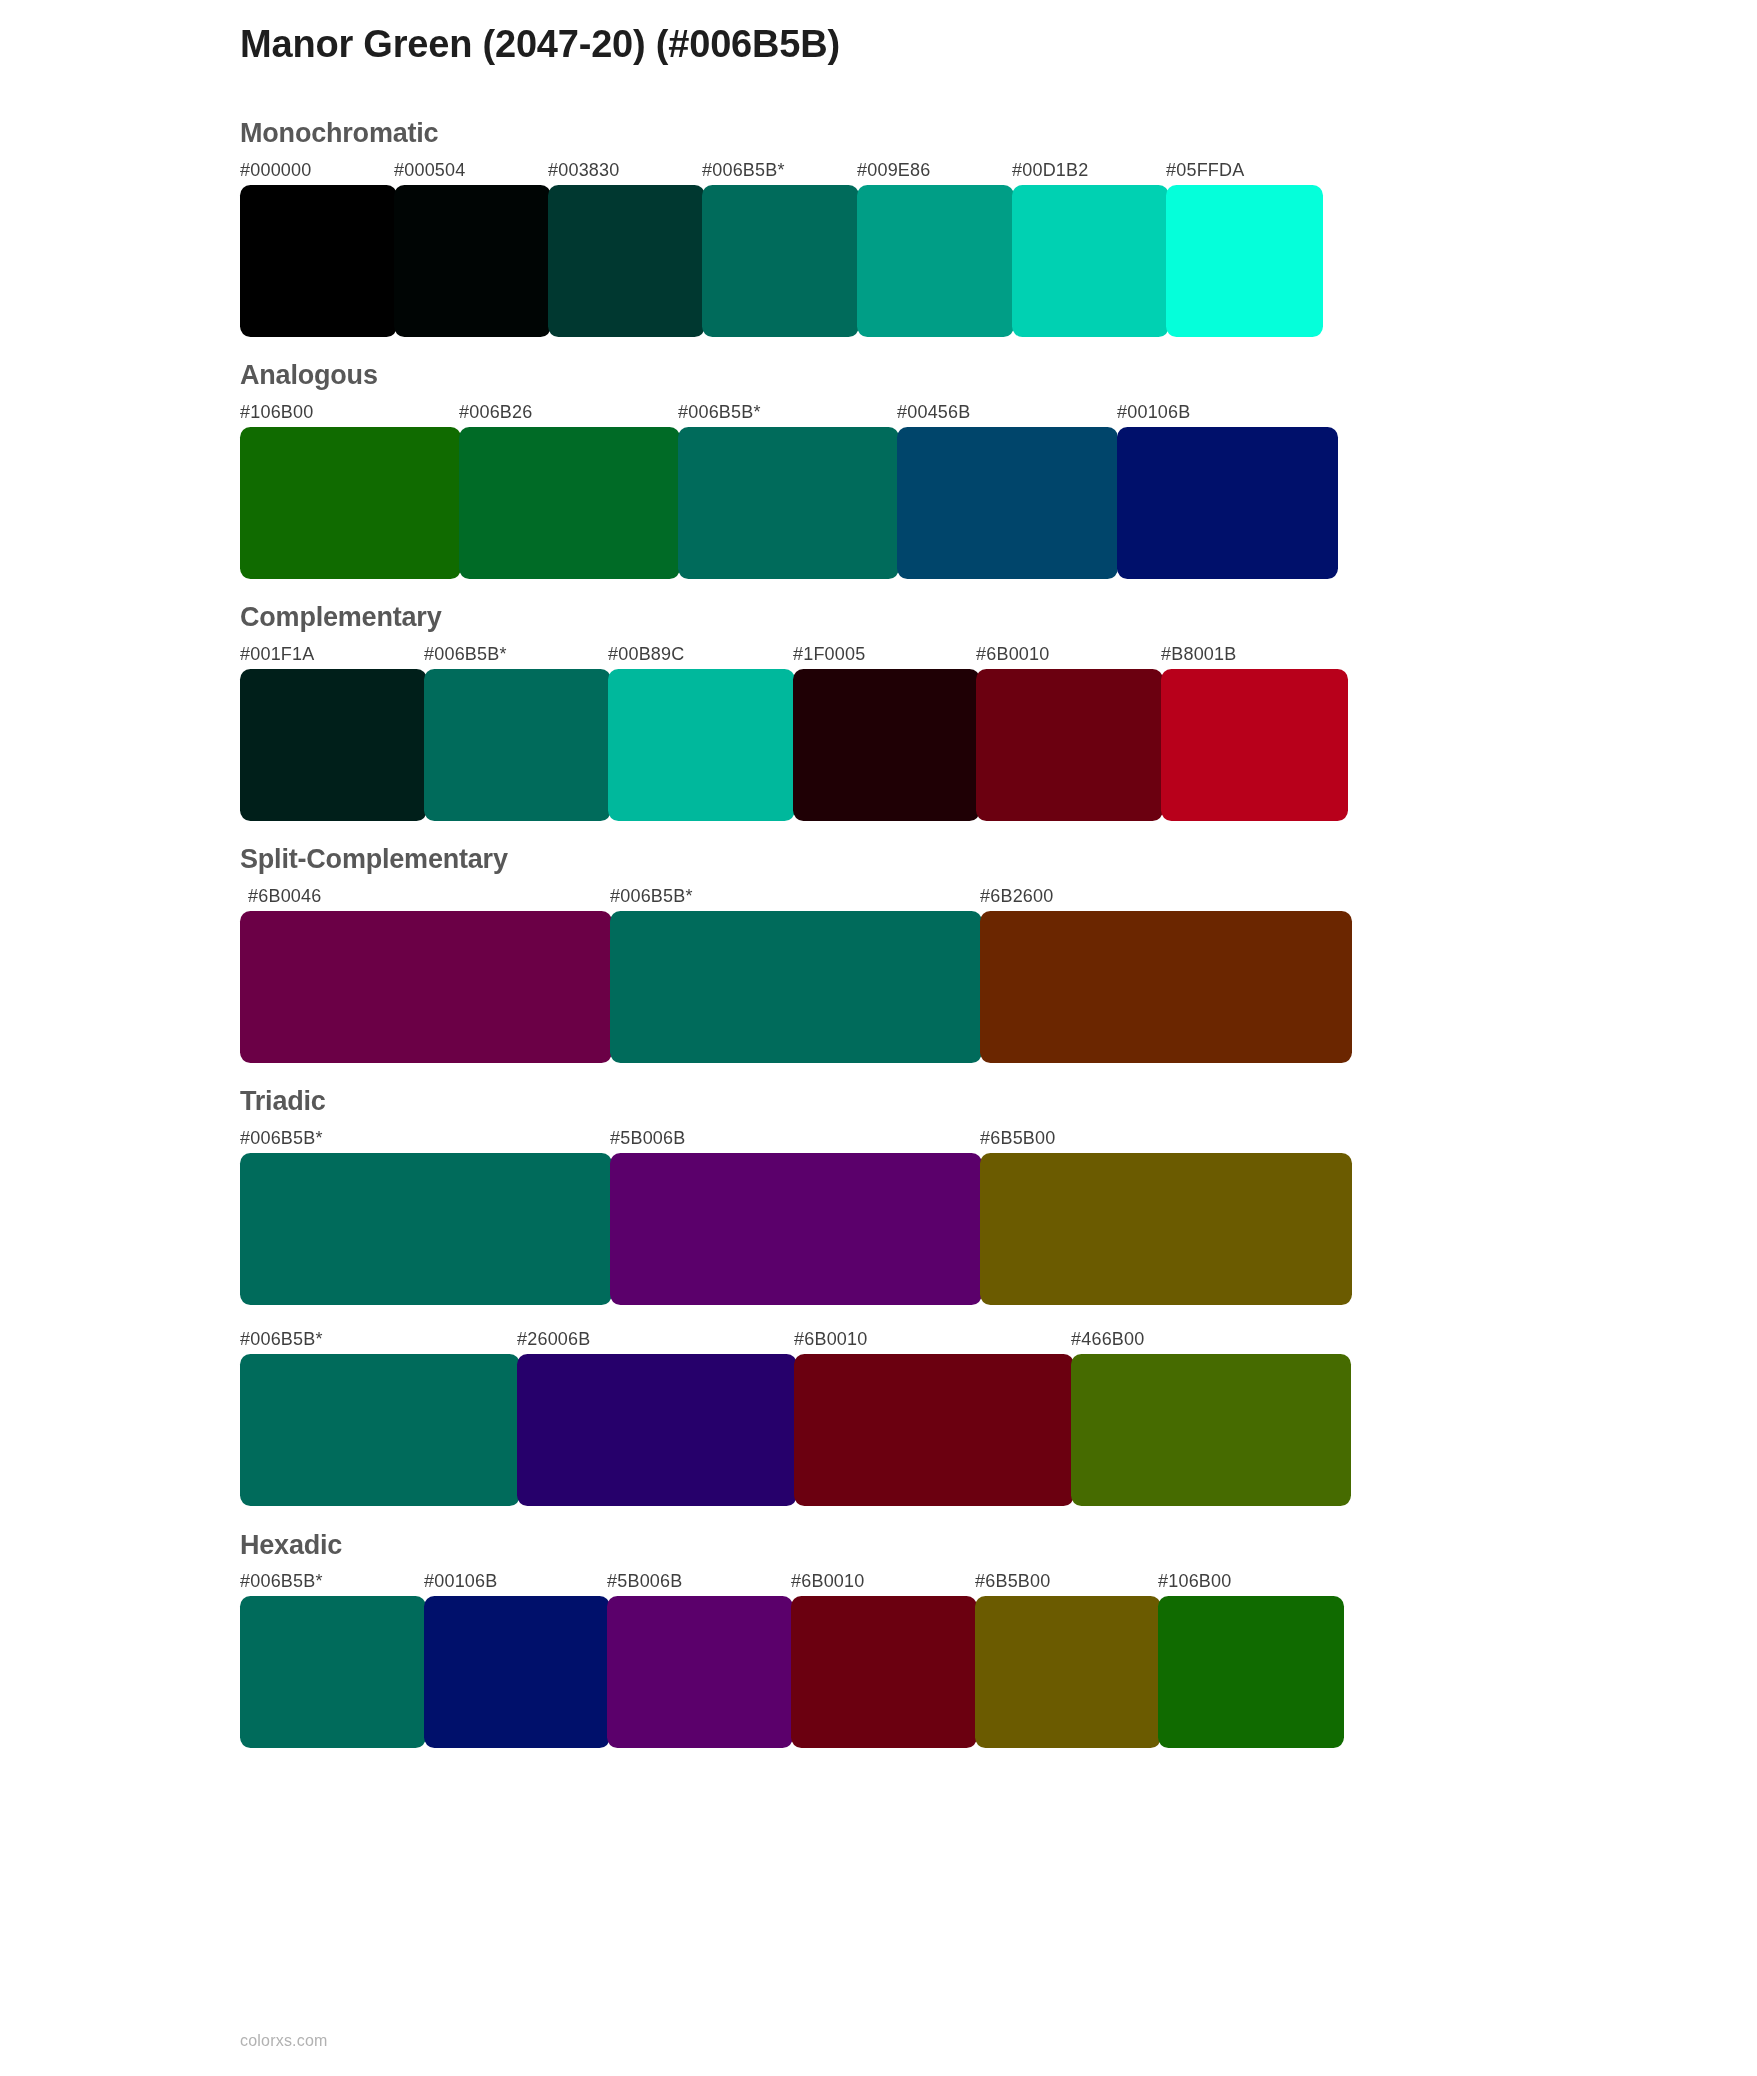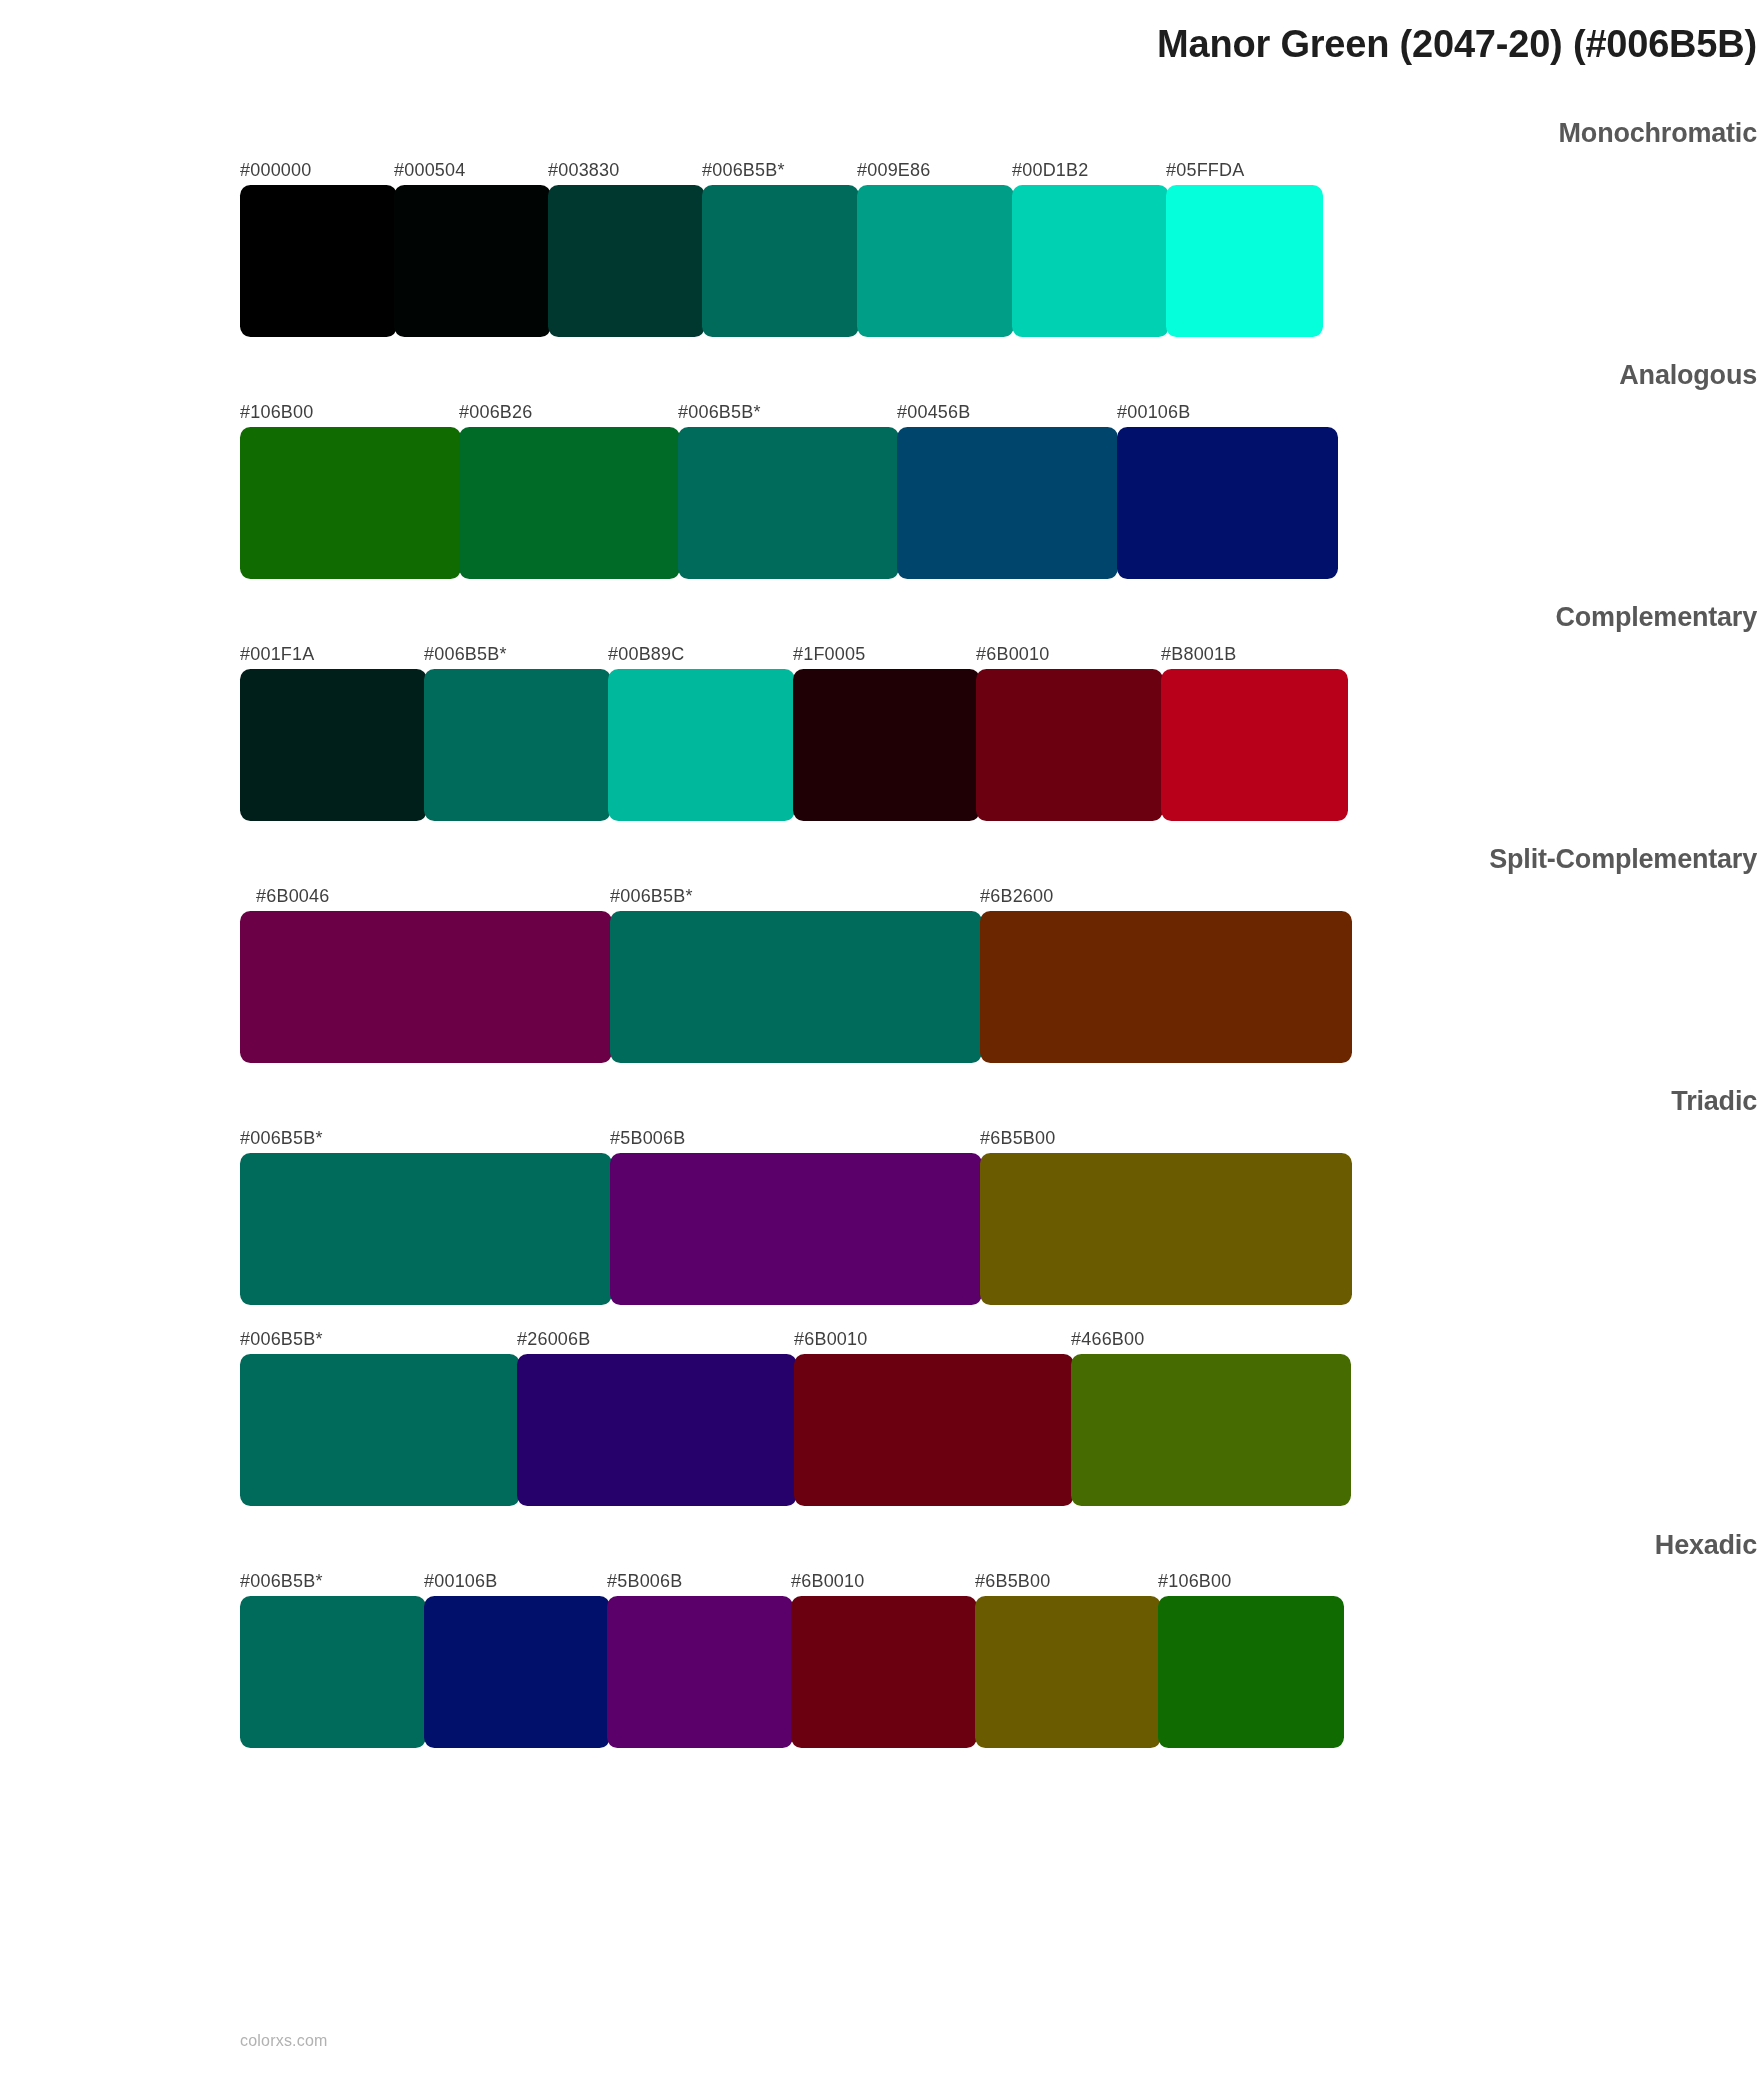--- a/index.html
+++ b/index.html
@@ -14,21 +14,20 @@
     -webkit-font-smoothing: antialiased;
     overflow: hidden;
     position: relative;
   }
   .page {
     position: relative;
     width: 1757px;
     height: 2035px;
     box-sizing: border-box;
     padding: 0 0 0 240px;
-    text-align: right;
   }
   .header {
     padding-top: 21px;
   }
   .title {
     font-size: 38px;
     font-weight: bold;
     color: #1e1e1e;
     letter-spacing: -0.2px;
     line-height: 1.22;
@@ -172,21 +171,21 @@
             <div class="swatch" title="#1F0005" style="left: 553px; width: 187px; z-index: 4; background: rgb(31, 0, 5);"></div>
             <div class="swatch" title="#6B0010" style="left: 736px; width: 187px; z-index: 5; background: rgb(107, 0, 16);"></div>
             <div class="swatch" title="#B8001B" style="left: 921px; width: 187px; z-index: 6; background: rgb(184, 0, 27);"></div>
           </div>
         </div>
       </div>
       <div class="section sec-split-complementary">
         <div class="section-heading">Split-Complementary</div>
         <div class="swatch-wrap">
           <div class="labels">
-            <div class="swatch-label" style="left: 16px;">#6B0046</div>
+            <div class="swatch-label" style="left: 8px;">#6B0046</div>
             <div class="swatch-label" style="left: 370px;">#006B5B*</div>
             <div class="swatch-label" style="left: 740px;">#6B2600</div>
           </div>
           <div class="bar">
             <div class="swatch" title="#6B0046" style="left: 0px; width: 372px; z-index: 1; background: rgb(107, 0, 70);"></div>
             <div class="swatch" title="#006B5B*" style="left: 370px; width: 372px; z-index: 2; background: rgb(0, 107, 91);"></div>
             <div class="swatch" title="#6B2600" style="left: 740px; width: 372px; z-index: 3; background: rgb(107, 38, 0);"></div>
           </div>
         </div>
       </div>

